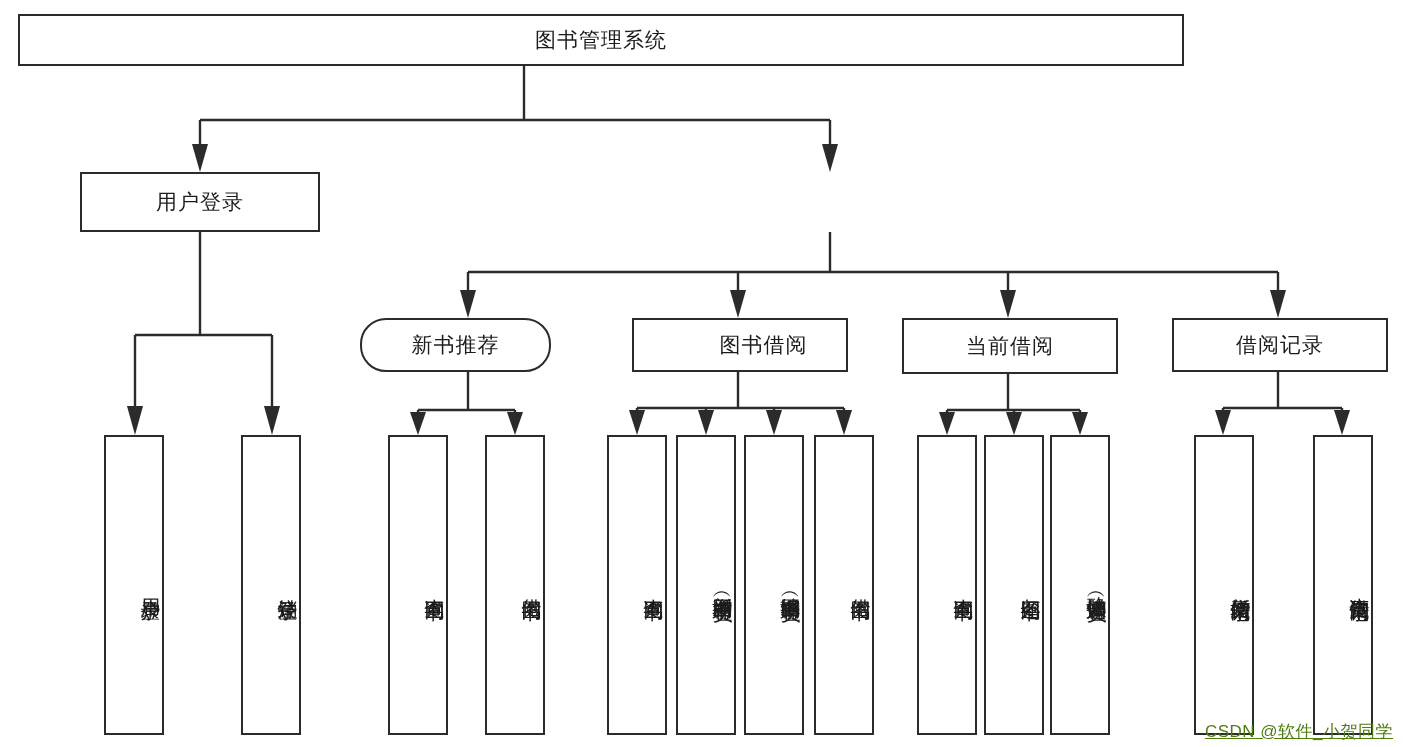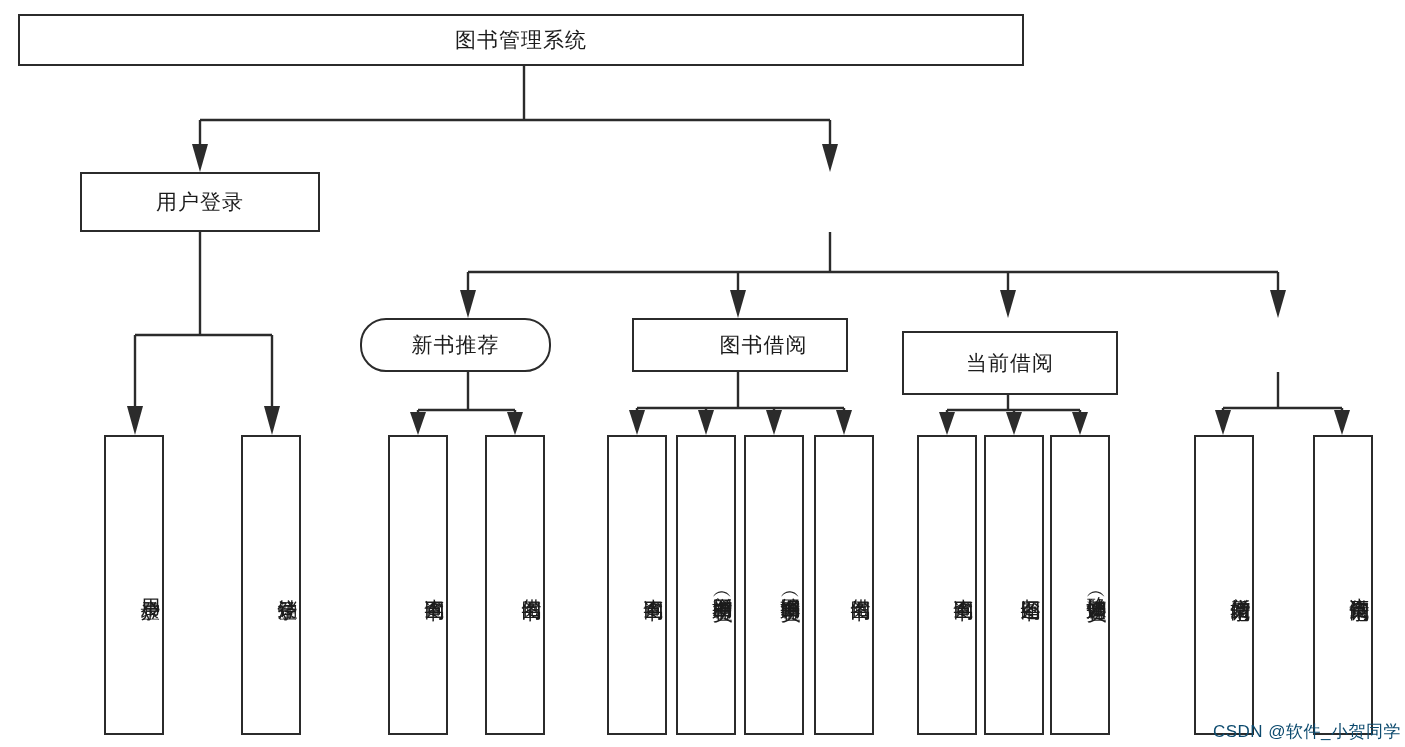--- a/index.html
+++ b/index.html
@@ -58,26 +58,27 @@
   .wire {
     stroke: #2b2b2b;
     stroke-width: 2.4;
     fill: none;
   }
   .arrowhead {
     fill: #2b2b2b;
   }
   .watermark {
     position: absolute;
-    right: 4px;
+    right: 12px;
     bottom: 4px;
     font-size: 17px;
-    color: #0c4a6e;
+    color: #4d7c0f;
     letter-spacing: 0.5px;
     white-space: nowrap;
+    text-decoration: underline;
   }
 </style>
 </head>
 <body>
 
 <div id="canvas">
 
   <svg class="wires" viewBox="0 0 1405 747">
 
     <path class="wire" d="M 524 66 L 524 120"></path>
@@ -133,27 +134,28 @@
     <polygon class="arrowhead" points="1072,412 1088,412 1080,435"></polygon>
 
     <path class="wire" d="M 1278 372 L 1278 408"></path>
     <path class="wire" d="M 1223 408 L 1342 408"></path>
     <path class="wire" d="M 1223 408 L 1223 412"></path>
     <polygon class="arrowhead" points="1215,410 1231,410 1223,435"></polygon>
     <path class="wire" d="M 1342 408 L 1342 412"></path>
     <polygon class="arrowhead" points="1334,410 1350,410 1342,435"></polygon>
   </svg>
 
-  <div class="node horiz" style="left:18px; top:14px; width:1006px; height:52px;">图书管理系统</div>
+  <div class="node horiz" style="left:18px; top:14px; width:1166px; height:52px;">图书管理系统</div>
 
   <div class="node horiz" style="left:80px; top:172px; width:240px; height:60px;">用户登录</div>
 
   <div class="node horiz" style="left:360px; top:318px; width:191px; height:54px;border-radius:26px;">新书推荐</div>
   <div class="node horiz" style="left:632px; top:318px; width:216px; height:54px;padding-left:47px;">图书借阅</div>
-  <div class="node horiz" style="left:902px; top:318px; width:216px; height:64px;margin-top:13px;">当前借阅</div>
+  <div class="node horiz" style="left:902px; top:318px; width:216px; height:56px;">当前借阅</div>
+  <div class="node horiz" style="left:1172px; top:318px; width:216px; height:54px;">借阅记录</div>
 
   <div class="node vert" style="left:104px; top:435px; width:60px; height:300px;">
     <span class="vtext">用户登录</span>
   </div>
   <div class="node vert" style="left:241px; top:435px; width:60px; height:300px;">
     <span class="vtext">注销登录</span>
   </div>
 
   <div class="node vert" style="left:388px; top:435px; width:60px; height:300px;">
     <span class="vtext">查询图书</span>

